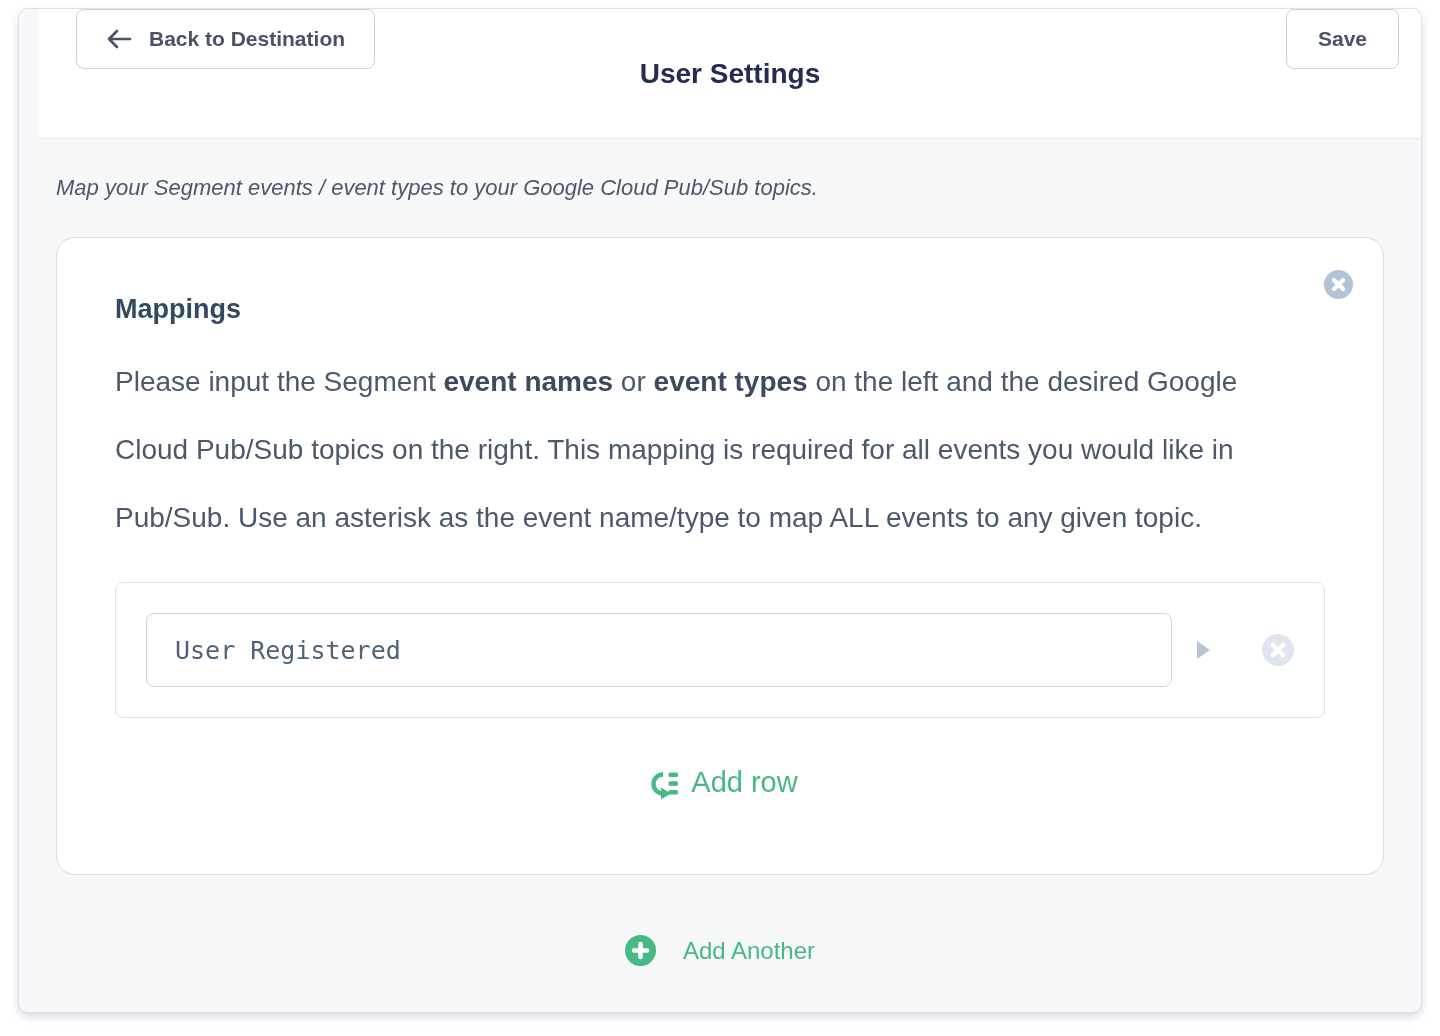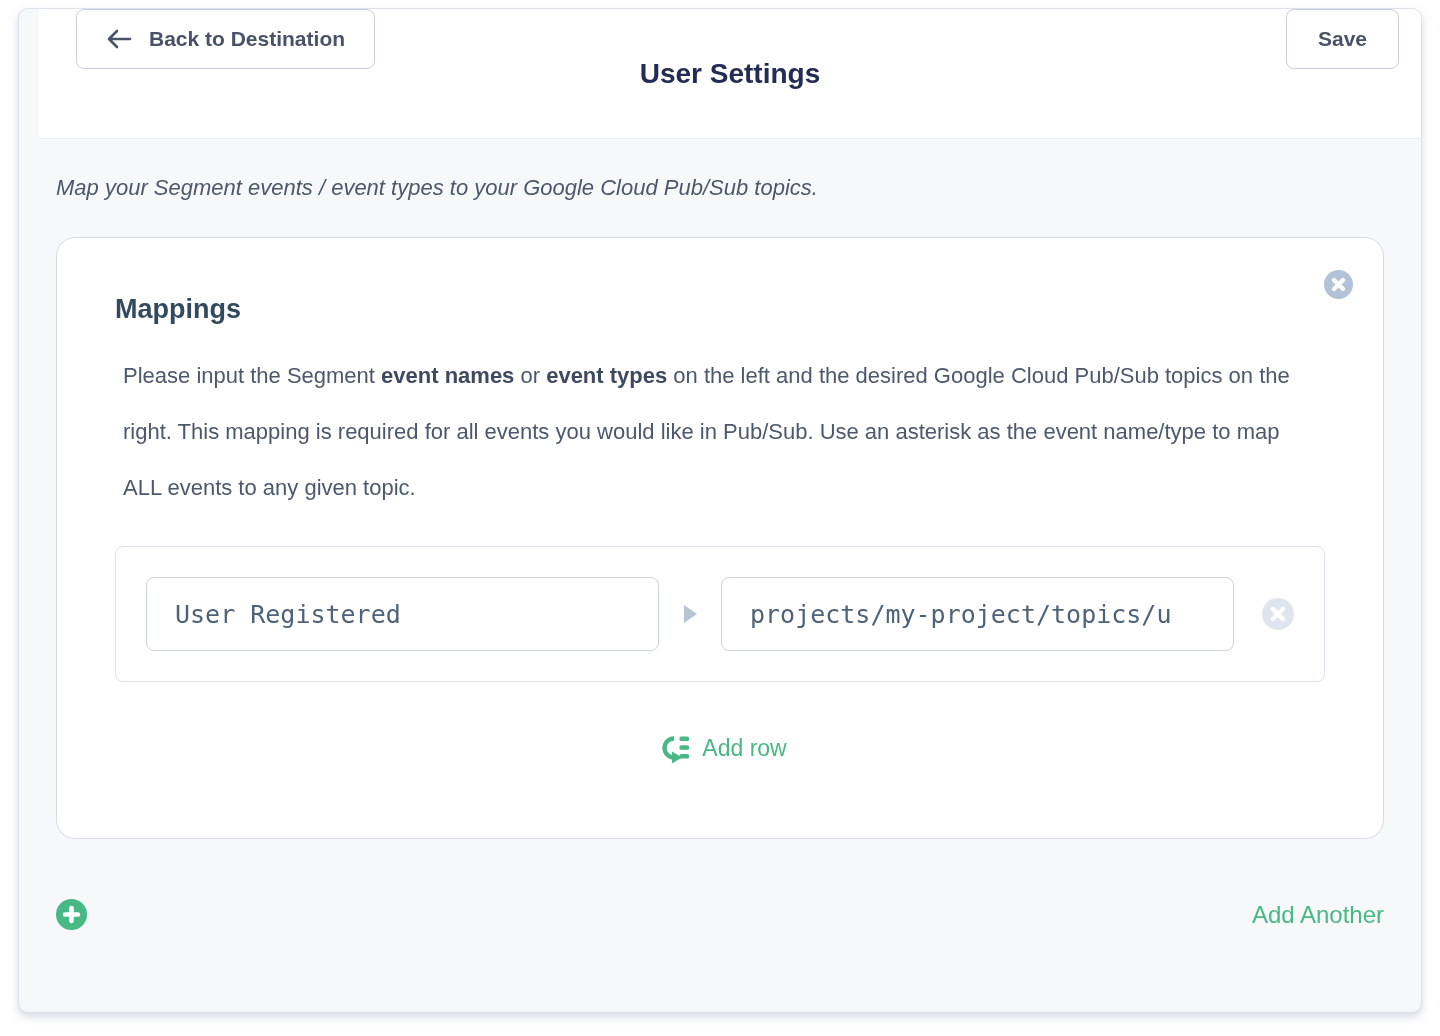--- a/index.html
+++ b/index.html
@@ -69,24 +69,24 @@
   }
   .icon-btn { background: none; border: none; padding: 0; cursor: pointer; line-height: 0; }
   .card-close { position: absolute; top: 32px; right: 30px; color: var(--close-steel, #b2c3d7); }
   .row-close { color: var(--close-light, #dfe5ee); margin-left: 28px; flex: 0 0 auto; }
   .card-title {
     margin: 0;
     font-size: 27px; font-weight: 600;
     color: var(--heading-slate, #33495d);
   }
   .card-desc {
-    margin: 23px 8px 0;
+    margin: 23px 0 0;
     max-width: 1170px;
-    font-size: 22px;
-    line-height: 56px;
+    font-size: 28px;
+    line-height: 68px;
     color: var(--text-slate, #4c586b);
   }
   .card-desc b { font-weight: 700; color: var(--bold-slate, #3e4a5f); }
   .row-group {
     margin-top: 30px;
     border: 1px solid #dee3eb;
     border-radius: 8px;
     padding: 30px;
     display: flex; align-items: center;
   }
@@ -104,30 +104,30 @@
   }
   .arrow-sep { flex: 0 0 62px; display: flex; justify-content: center; align-items: center; }
   .tri {
     width: 0; height: 0;
     border-left: 13px solid var(--tri-steel, #b6c5d6);
     border-top: 9px solid transparent;
     border-bottom: 9px solid transparent;
   }
   .add-row {
     margin-top: 48px;
-    display: flex; justify-content: center; align-items: center;
+    display: flex; justify-content: center; align-items: flex-start;
     gap: 13px;
     color: var(--accent-green, #48b884);
-    font-size: 23px;
+    font-size: 29px;
     cursor: pointer;
     user-select: none;
   }
   .add-another {
     margin-top: 60px;
-    display: flex; justify-content: space-between; align-items: center;
+    display: flex; justify-content: center; align-items: center;
     gap: 27px;
     color: var(--accent-green, #48b884);
     font-size: 24px;
     cursor: pointer;
     user-select: none;
   }
 </style>
 </head>
 <body>
 
@@ -159,21 +159,20 @@
 
       <h2 class="card-title">Mappings</h2>
 
       <p class="card-desc"><span>Please input the Segment </span><b>event names</b><span> or </span><b>event types</b><span> on the left and the desired Google Cloud Pub/Sub topics on the right. This mapping is required for all events you would like in Pub/Sub. Use an asterisk as the event name/type to map ALL events to any given topic.</span></p>
 
       <div class="row-group">
         <input class="map-input" type="text" value="User Registered" style="">
         <div class="arrow-sep">
           <span class="tri"></span>
         </div>
-        <input class="map-input" type="text" value="projects/my-project/topics/u" style="">
         <button class="icon-btn row-close">
           <svg width="32" height="32" viewBox="0 0 30 30">
             <circle cx="15" cy="15" r="15" fill="currentColor"></circle>
             <path d="M10.3 10.3 L19.7 19.7 M19.7 10.3 L10.3 19.7" stroke="#ffffff" stroke-width="4.2" stroke-linecap="round"></path>
           </svg>
         </button>
       </div>
 
       <div class="add-row">
         <svg width="36" height="36" viewBox="0 0 36 36">

